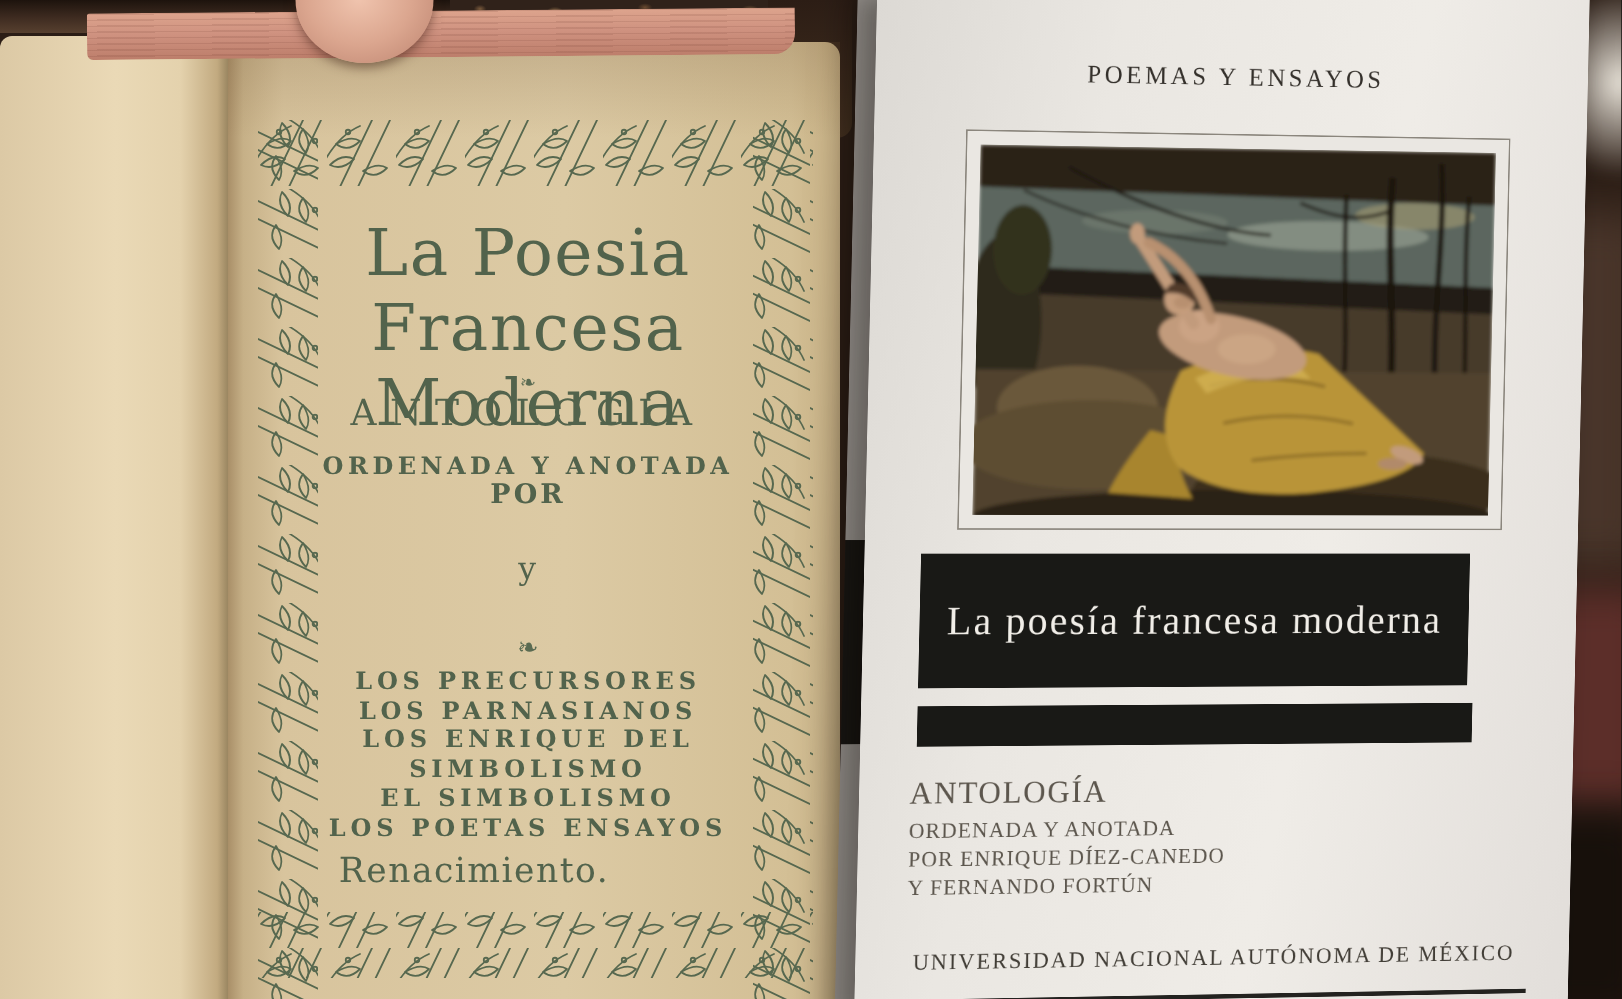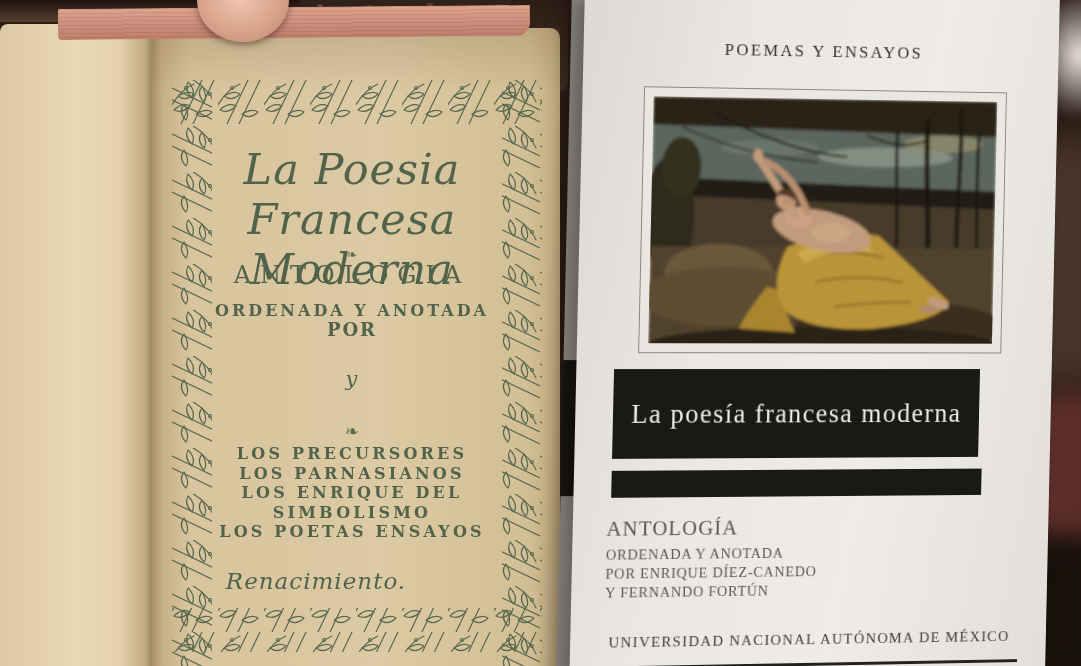--- a/index.html
+++ b/index.html
@@ -40,21 +40,21 @@
   .lb-blank-page{position:absolute;left:0;top:24px;width:154px;height:642px;z-index:3;
     background:linear-gradient(90deg,#dcc9a5 0%,#ead9b6 50%,#e4d2ad 78%,#c2aa80 94%,#8f7c58 100%);
     border-radius:8px 16px 0 0;}
   .lb-page{position:absolute;left:152px;top:28px;width:408px;height:638px;z-index:3;
     background:linear-gradient(90deg,#a98f68 0%,#c6b087 2.5%,#d8c49d 9%,#dccaa4 55%,#d3bf95 92%,#c6af83 100%);
     border-radius:0 10px 0 0;}
   .lb-page::before{content:"";position:absolute;inset:0;
     background:linear-gradient(180deg,rgba(110,80,50,.22) 0%,rgba(0,0,0,0) 10%);}
   .garland{position:absolute;left:20px;top:52px;}
   .lb-text{position:absolute;left:30px;width:340px;text-align:center;color:#52634c;}
-  .lb-script{font-style:italic;letter-spacing:1px;}
+  .lb-script{letter-spacing:1px;}
   .lb-title1{top:116px;font-size:43px;}
   .lb-title2{top:166px;font-size:43px;}
   .lb-orn-small{top:219px;font-size:13px;color:#5a6b52;}
   .lb-antologia{top:233px;font-size:24px;letter-spacing:9px;}
   .lb-cred1{top:273px;font-size:16px;font-weight:700;letter-spacing:3px;}
   .lb-cred2{top:291px;font-size:18px;font-weight:700;letter-spacing:2px;}
   .lb-ed1{top:303px;font-size:33px;}
   .lb-conj{top:339px;font-size:21px;}
   .lb-ed2{top:352px;font-size:33px;}
   .lb-orn-big{top:393px;font-size:17px;color:#5a6b52;}
@@ -134,20 +134,21 @@
       <div class="lb-text lb-orn-small">❧</div>
       <div class="lb-text lb-antologia">ANTOLOGIA</div>
       <div class="lb-text lb-cred1">ORDENADA Y ANOTADA</div>
       <div class="lb-text lb-cred2">POR</div>
       <div class="lb-text lb-script lb-conj">y</div>
       <div class="lb-text lb-orn-big">❧</div>
       <div class="lb-text lb-list">
         <div>LOS PRECURSORES</div>
         <div>LOS PARNASIANOS</div>
         <div>LOS ENRIQUE DEL SIMBOLISMO</div>
+        <div>EL SIMBOLISMO</div>
         <div>LOS POETAS ENSAYOS</div>
       </div>
       <div class="lb-text lb-script lb-pub">Renacimiento.</div>
     </div>
 
     <div class="lb-edge-pink"></div>
     <div class="finger"></div>
   </div>
 
   <div class="rb">

